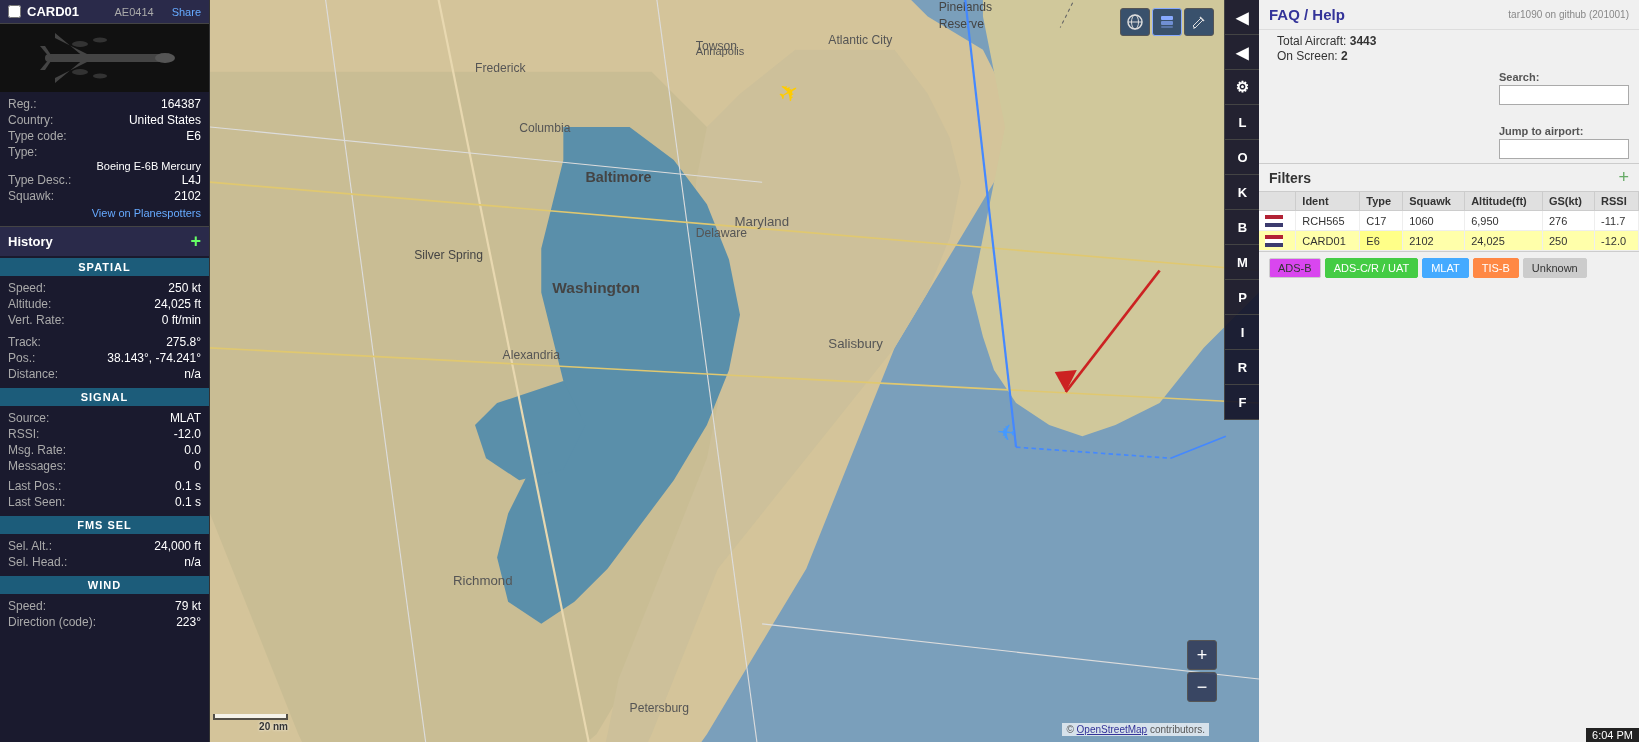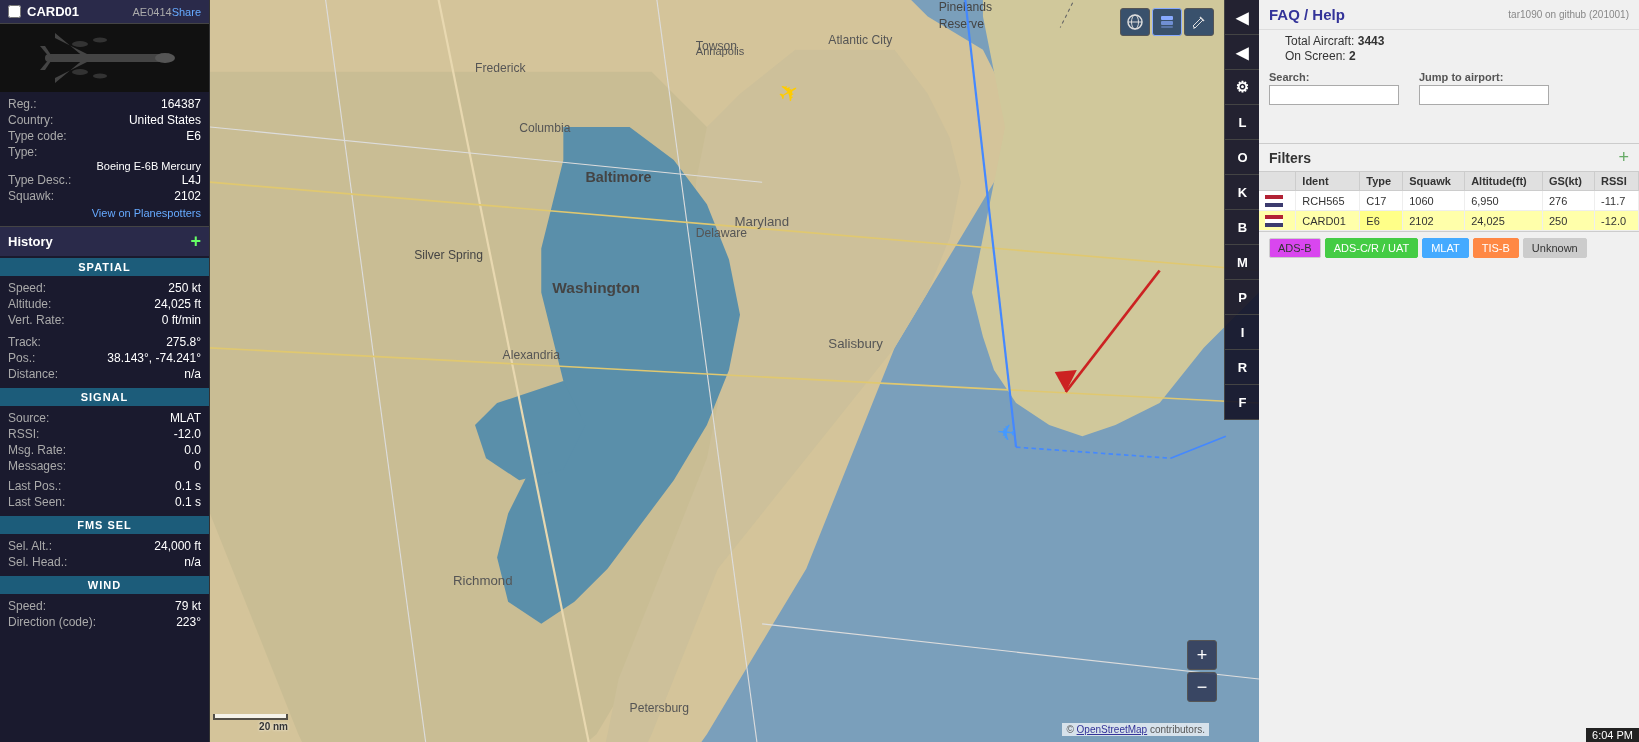--- a/index.html
+++ b/index.html
@@ -104,21 +104,21 @@
     }
 
     #right-top {
       background: #f0f0f0;
       padding: 6px 10px;
       border-bottom: 1px solid #ddd;
       display: flex;
       justify-content: space-between;
       align-items: center;
     }
-    .stat-row { margin: 1px 16px; }
+    .stat-row { margin: 1px 8px; }
     .search-group { display: flex; flex-direction: column; gap: 2px; }
     .search-group label { font-size: 11px; color: #555; font-weight: bold; }
     .search-input {
       border: 1px solid #aaa;
       padding: 2px 4px;
       font-size: 12px;
       width: 130px;
       background: #fff;
     }
 
@@ -208,21 +208,21 @@
 </head>
 <body>
 
 <div id="sidebar">
 
   <div id="aircraft-header">
     <div style="display:flex; align-items:center; gap:6px;">
       <input type="checkbox" style="margin: 0px;">
       <span id="aircraft-title-text" style="color:#fff; font-weight:bold; font-size:13px;">CARD01</span>
     </div>
-    <div style="display:flex; gap:0; font-size:11px;">
+    <div style="display:flex; gap:18px; font-size:11px;">
       <span style="color:#aaa;">AE0414</span>
       <a style="color:#6af; text-decoration:none;">Share</a>
     </div>
   </div>
 
   <div id="aircraft-image" style="background:#111; text-align:center; padding:4px;">
     <div style="width:160px; height:60px; margin:0 auto; position:relative; display:flex; align-items:center; justify-content:center;">
 
       <svg viewBox="0 0 160 60" width="160" height="60">
 
@@ -496,32 +496,32 @@
     <div class="stat-row">
       <span>Total Aircraft:</span>
       <strong>3443</strong>
     </div>
     <div class="stat-row">
       <span>On Screen:</span>
       <strong>2</strong>
     </div>
   </div>
 
-  <div style="display:flex; padding:4px 10px; gap:20px; background:#f0f0f0; align-items:flex-end;">
+  <div style="display:flex; padding:4px 10px; gap:20px; background:#f0f0f0; align-items:flex-end;flex-direction:column;">
     <div class="search-group">
       <label>Search:</label>
       <input type="text" class="search-input" style="border: 1px solid rgb(170, 170, 170); padding: 2px 4px; font-size: 12px; width: 130px;">
     </div>
     <div class="search-group">
       <label>Jump to airport:</label>
       <input type="text" class="search-input" style="border: 1px solid rgb(170, 170, 170); padding: 2px 4px; font-size: 12px; width: 130px;">
     </div>
   </div>
 
-  <div style="display:flex; align-items:center; justify-content:space-between; padding:3px 10px; background:#f0f0f0; border-bottom:1px solid #ccc; border-top:1px solid #ccc;margin-top:34px;">
+  <div style="display:flex; align-items:center; justify-content:space-between; padding:3px 10px; background:#f0f0f0; border-bottom:1px solid #ccc; border-top:1px solid #ccc;">
     <span style="font-size:14px; font-weight:bold; color:#333;">Filters</span>
     <span style="color:#6a6; font-size:18px; cursor:pointer;">+</span>
   </div>
 
   <div id="aircraft-table">
     <table>
       <thead>
         <tr>
           <th></th>
           <th style="cursor:pointer;">Ident</th>

